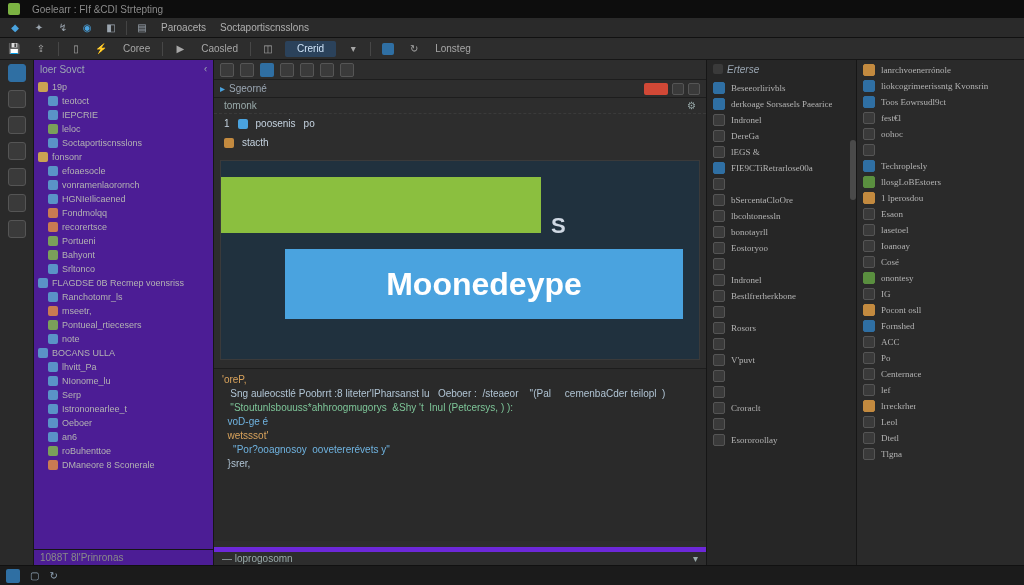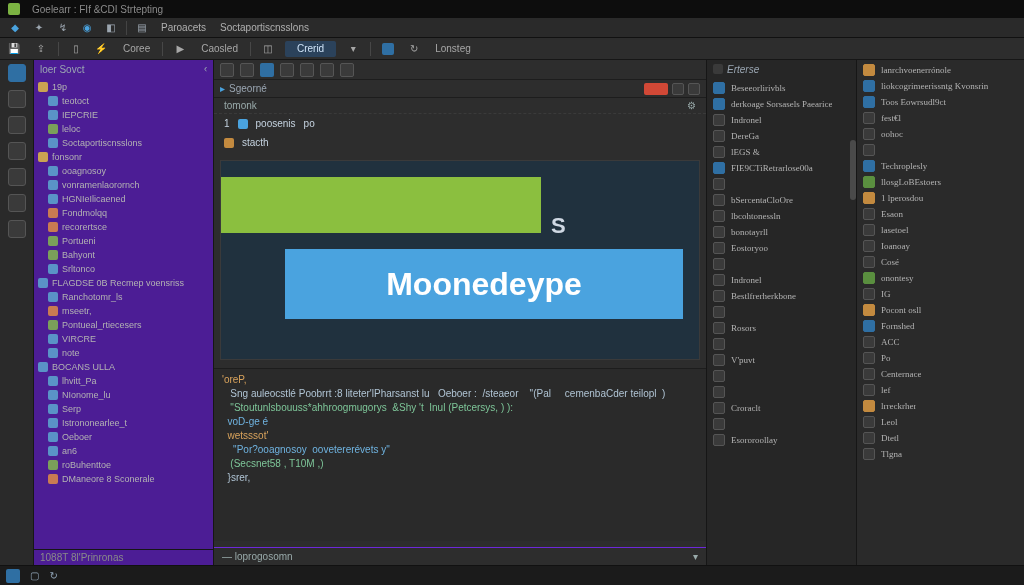--- a/index.html
+++ b/index.html
@@ -57,21 +57,21 @@
   .ed-head { height:16px; display:flex; align-items:center; padding:0 10px; color:#9aa; border-bottom:1px dashed #3a3a3a; gap:30px;}
   .ed-subline { display:flex; align-items:center; gap:8px; padding:4px 10px; color:#c5d3e0; }
   .ed-subline .dot { width:10px; height:10px; border-radius:2px; background:#4aa3df; }
   .preview { margin:8px 6px; flex:0 0 200px; border:1px solid #3a3a3a; background:#20313e; position:relative; }
   .preview .bar-green { position:absolute; left:0; top:16px; width:320px; height:56px; background:#8bbf3f; }
   .preview .bar-blue  { position:absolute; left:64px; top:88px; right:16px; height:70px; background:#4aa3df; display:flex; align-items:center; justify-content:center; color:#fff; font-size:32px; font-weight:600; }
   .preview .s-label { position:absolute; left:330px; top:52px; color:#cfd8e3; font-size:22px; font-weight:600;}
   .code-pane { flex:1; background:#2a2a2a; border-top:1px solid #1d1d1d; padding:4px 8px; color:#b0c4d4; font-family:Consolas,monospace; font-size:10px; line-height:14px; overflow:hidden; }
   .code-pane .ln { white-space:pre; }
   .k1 { color:#d9a35c; } .k2 { color:#7ec699; } .k3 { color:#6fb3e0; }
-  .center-status { height:18px; border-top:1px solid #6d28d9; display:flex; align-items:center; padding:0 8px; color:#9aa; justify-content:space-between;margin-top:6px;}
+  .center-status { height:18px; border-top:5px solid #6d28d9; display:flex; align-items:center; padding:0 8px; color:#9aa; justify-content:space-between;margin-top:6px;}
 
   
   .panel-r1 { width:150px; background:#262626; border-left:1px solid #161616; display:flex; flex-direction:column; }
   .panel-r2 { width:168px; background:#2a2a2a; border-left:1px solid #161616; display:flex; flex-direction:column; }
   .panel-head { height:18px; display:flex; align-items:center; padding:0 6px; color:#9aa6b2;font-style:italic; }
   .panel-body { flex:1; overflow:hidden; padding:2px 0; }
   .outline-item { display:flex; align-items:center; height:16px; padding:0 6px; gap:6px; color:#b3b3b3; }
   .outline-item .ico { width:12px; height:12px; border-radius:2px; background:#3a3a3a; border:1px solid #555; }
   .outline-item .ico.blue { background:#2f6fa3; border-color:#2f6fa3; }
   .outline-item .ico.orange { background:#c38a3f; border-color:#c38a3f; }
@@ -164,21 +164,21 @@
           <div class="tree-item l1">
             <span class="ico file"></span>
             <span class="txt">Soctaportiscnsslons</span>
           </div>
           <div class="tree-item l0">
             <span class="ico folder"></span>
             <span class="txt">fonsonr</span>
           </div>
           <div class="tree-item l1">
             <span class="ico file"></span>
-            <span class="txt">ooagnosoy</span>
+            <span class="txt">efoaesocle</span>
           </div>
           <div class="tree-item l1">
             <span class="ico file"></span>
             <span class="txt">vonramenlaorornch</span>
           </div>
           <div class="tree-item l1">
             <span class="ico file"></span>
             <span class="txt">HGNIeIlicaened</span>
           </div>
           <div class="tree-item l1">
@@ -209,24 +209,20 @@
             <span class="ico file"></span>
             <span class="txt">Ranchotomr_ls</span>
           </div>
           <div class="tree-item l1">
             <span class="ico img"></span>
             <span class="txt">mseetr,</span>
           </div>
           <div class="tree-item l1">
             <span class="ico cfg"></span>
             <span class="txt">Pontueal_rtiecesers</span>
-          </div>
-          <div class="tree-item l1">
-            <span class="ico file"></span>
-            <span class="txt">VIRCRE</span>
           </div>
           <div class="tree-item l1">
             <span class="ico file"></span>
             <span class="txt">note</span>
           </div>
           <div class="tree-item l0">
             <span class="ico file"></span>
             <span class="txt">BOCANS ULLA</span>
           </div>
           <div class="tree-item l1">
@@ -313,21 +309,20 @@
           </div>
         </div>
 
         <div class="code-pane" id="code-pane">
             <div class="ln k1">'oreP,</div>
             <div class="ln ">   Sng auleocstlé Poobrrt :8 liteter'lPharsanst lu   Oeboer :  /steaeor    "(Pal     cemenbaCder teilopl  )</div>
             <div class="ln k2">   "Stoutunlsbouuss*ahhroogmugorys  &amp;Shy 't  Inul (Petcersys, ) ):</div>
             <div class="ln k3">  voD-ge é </div>
             <div class="ln k1">  wetsssot'</div>
             <div class="ln k3">    "Por?ooagnosoy  oovetererévets y"</div>
-            <div class="ln k2">   (Secsnet58 , T10M ,)</div>
             <div class="ln ">  }srer,</div>
           </div>
 
         <div class="center-status">
           <span>— loprogosomn</span>
           <span>▾</span>
         </div>
       </div>
     </div>
 

